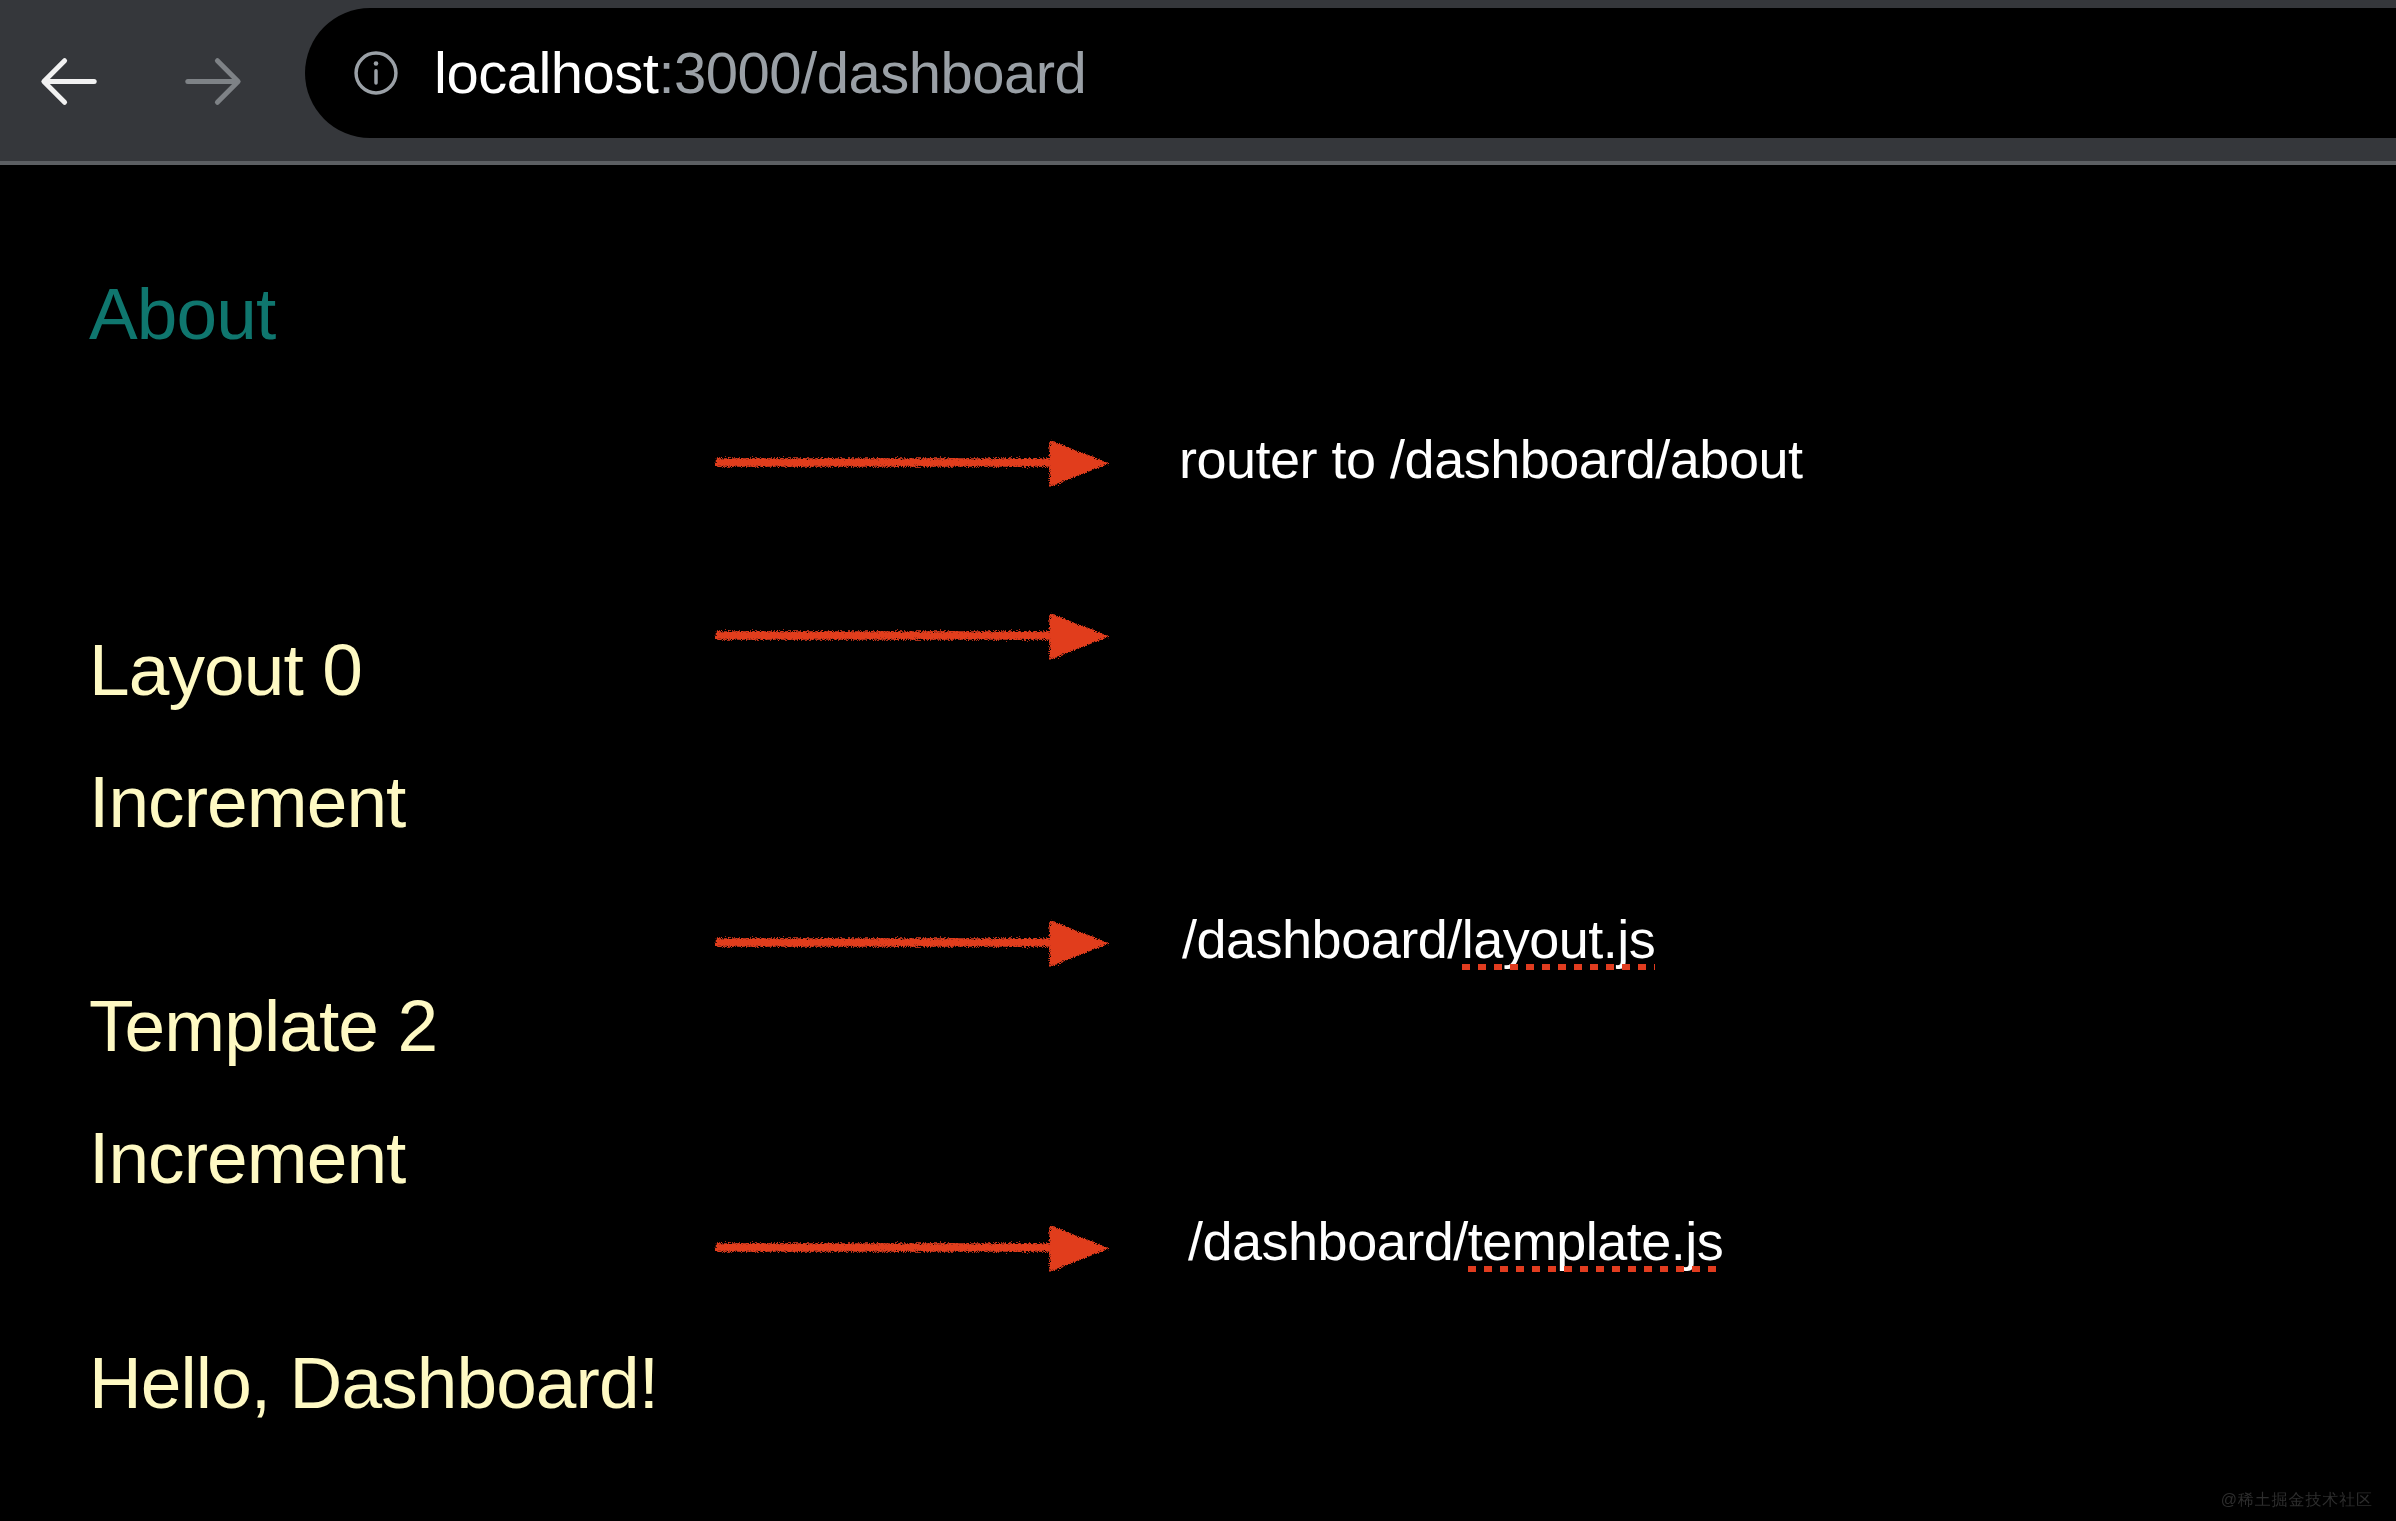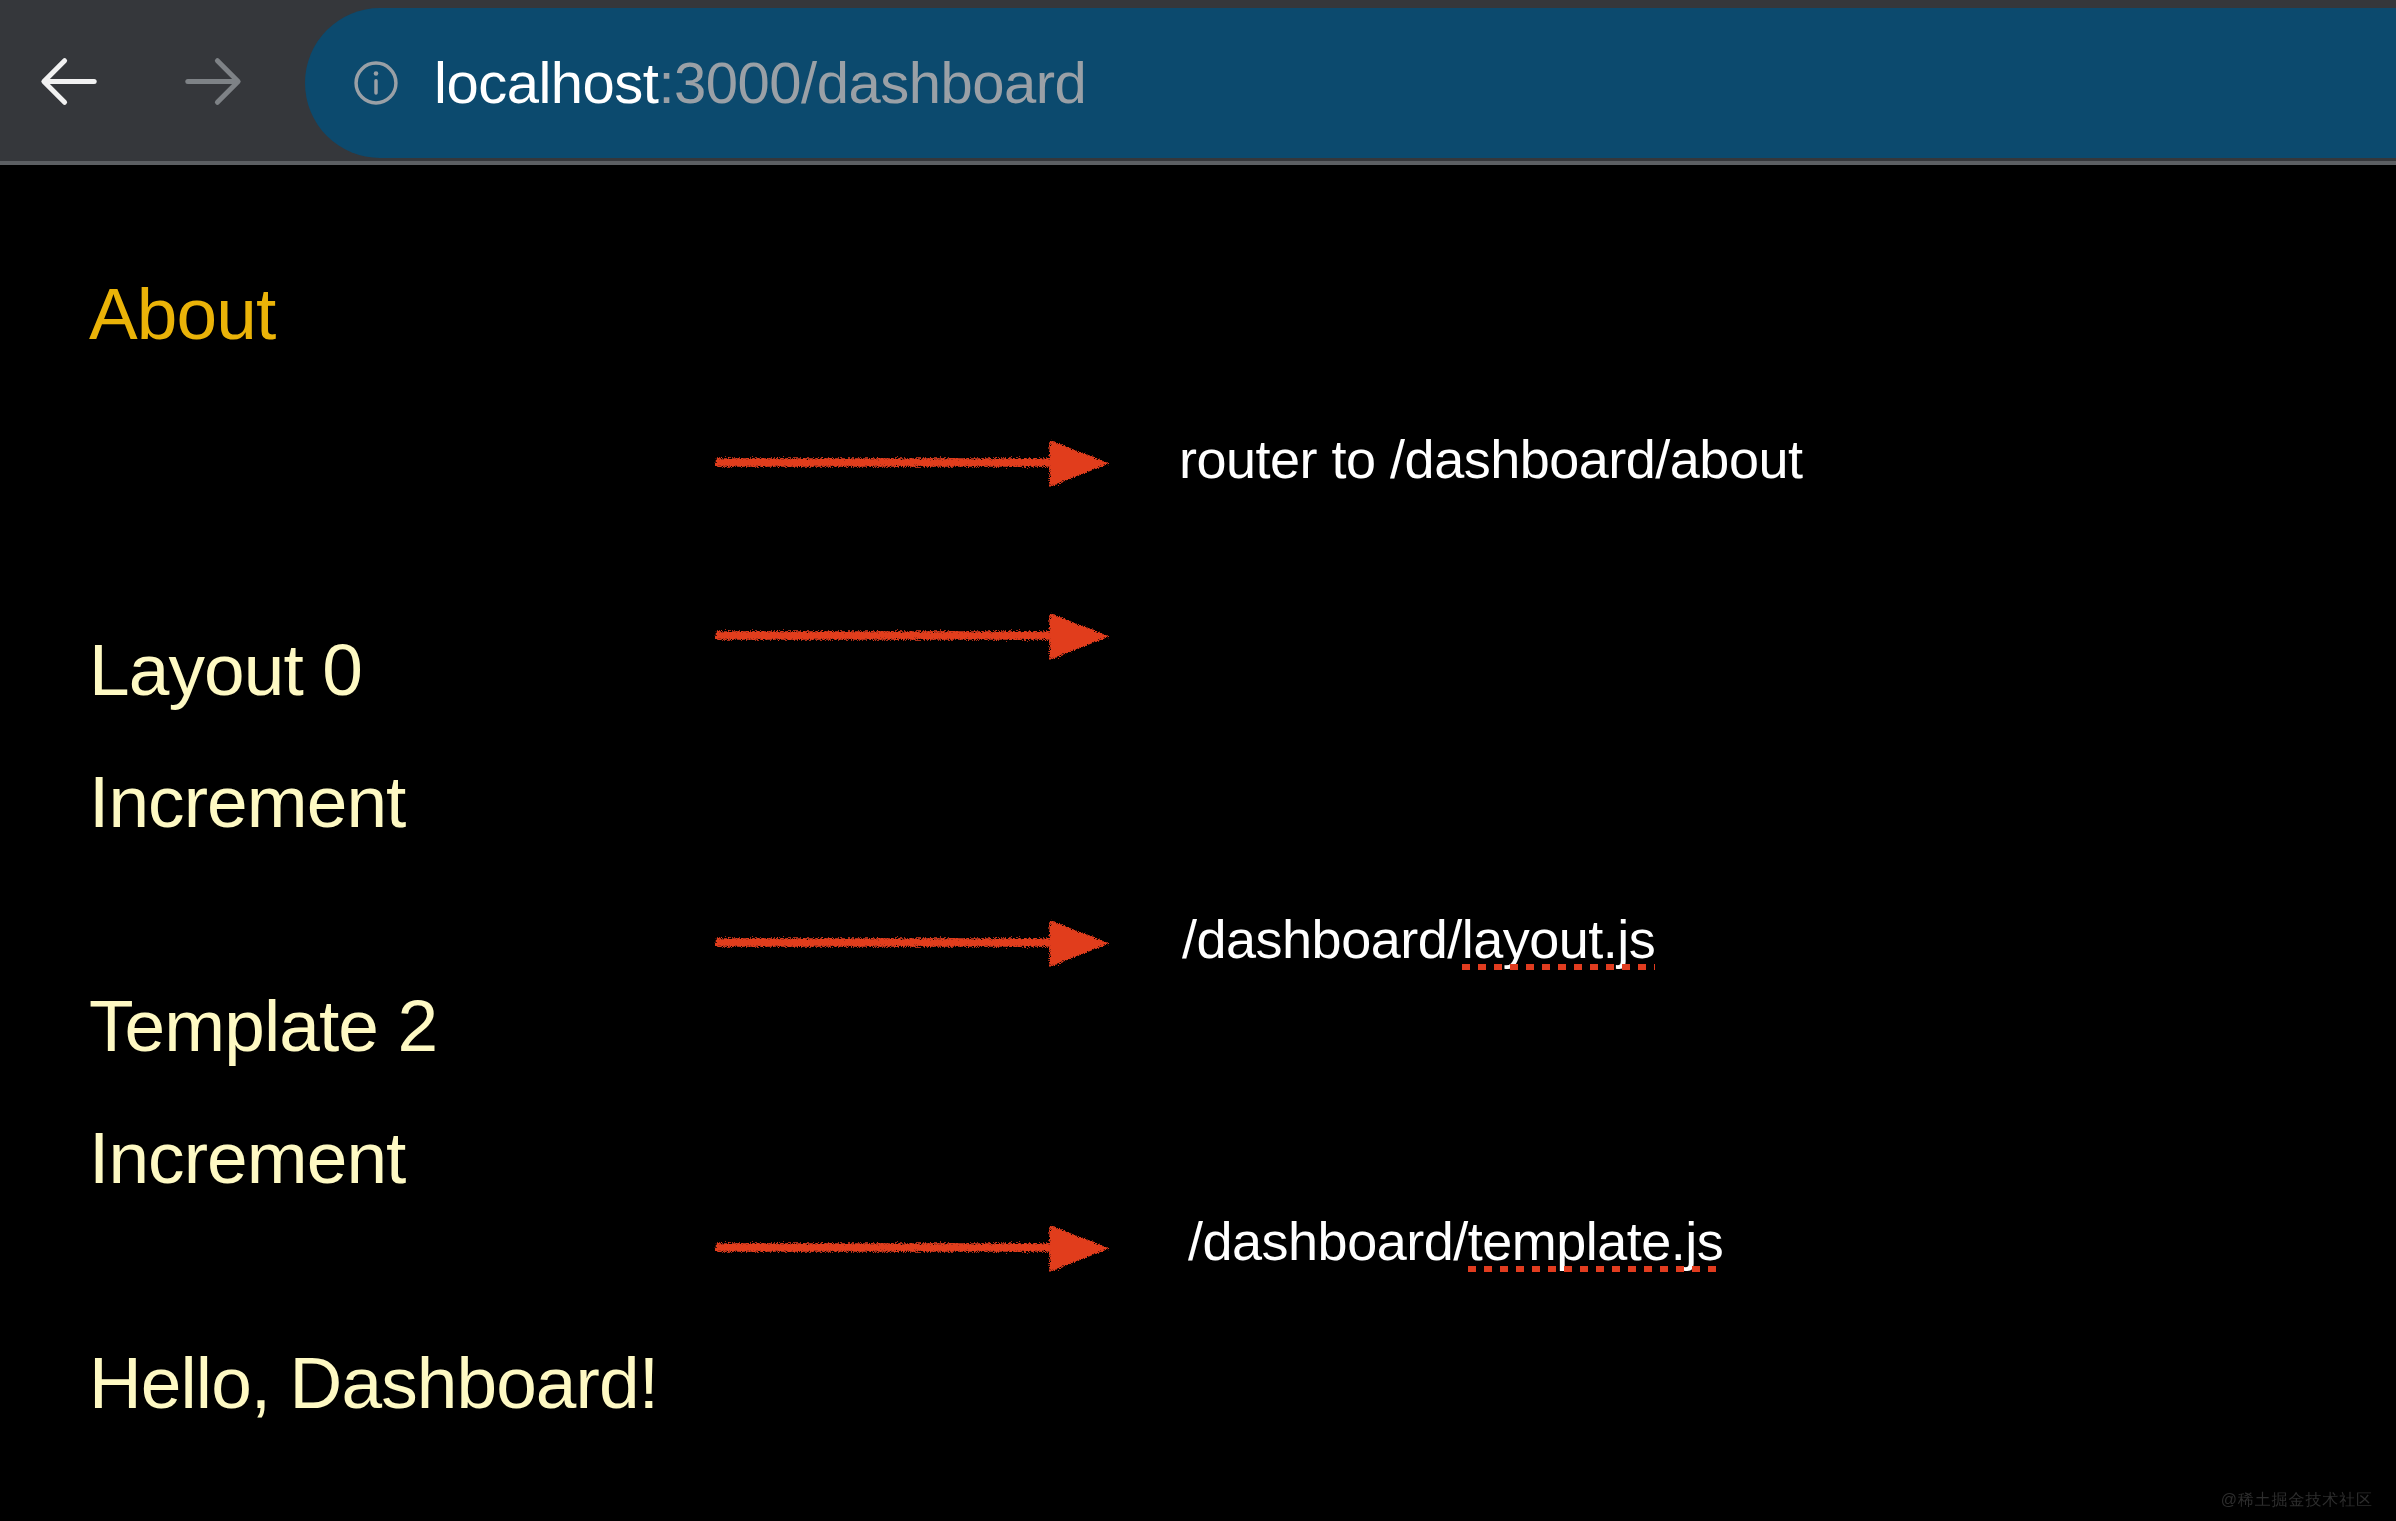--- a/index.html
+++ b/index.html
@@ -52,22 +52,22 @@
   #reload-button { left: 290px; }
 
   .nav-btn svg { display: block; }
 
   
   #url-bar {
     position: absolute;
     left: 305px;
     top: 7.5px;
     width: 2091px;
-    height: 150px;
-    background: #0c4a6e;
+    height: 130px;
+    background: #000000;
     border-radius: 75px 0 0 75px;
     display: flex;
     align-items: center;
     box-sizing: border-box;
     padding-left: 45px;
     cursor: text;
     text-align: center;
   }
   #site-info-icon {
     flex: 0 0 auto;
@@ -213,21 +213,21 @@
     <span id="url-text">
       <span id="url-host">localhost</span><span id="url-rest">:3000/dashboard</span>
     </span>
   </div>
 </div>
 
 <div id="toolbar-separator"></div>
 
 <div id="page-content">
 
-  <a class="app-text" id="link-about" href="#" style="text-decoration:none;color:#eab308;">About</a>
+  <a class="app-text" id="link-about" href="#" style="text-decoration:none;color:#0f766e;">About</a>
 
 
   <div class="app-text" id="layout-counter">Layout 0</div>
 
   <div class="app-text" id="layout-increment-button">Increment</div>
 
   <div class="app-text" id="template-counter">Template 2</div>
 
   <div class="app-text" id="template-increment-button">Increment</div>
 

